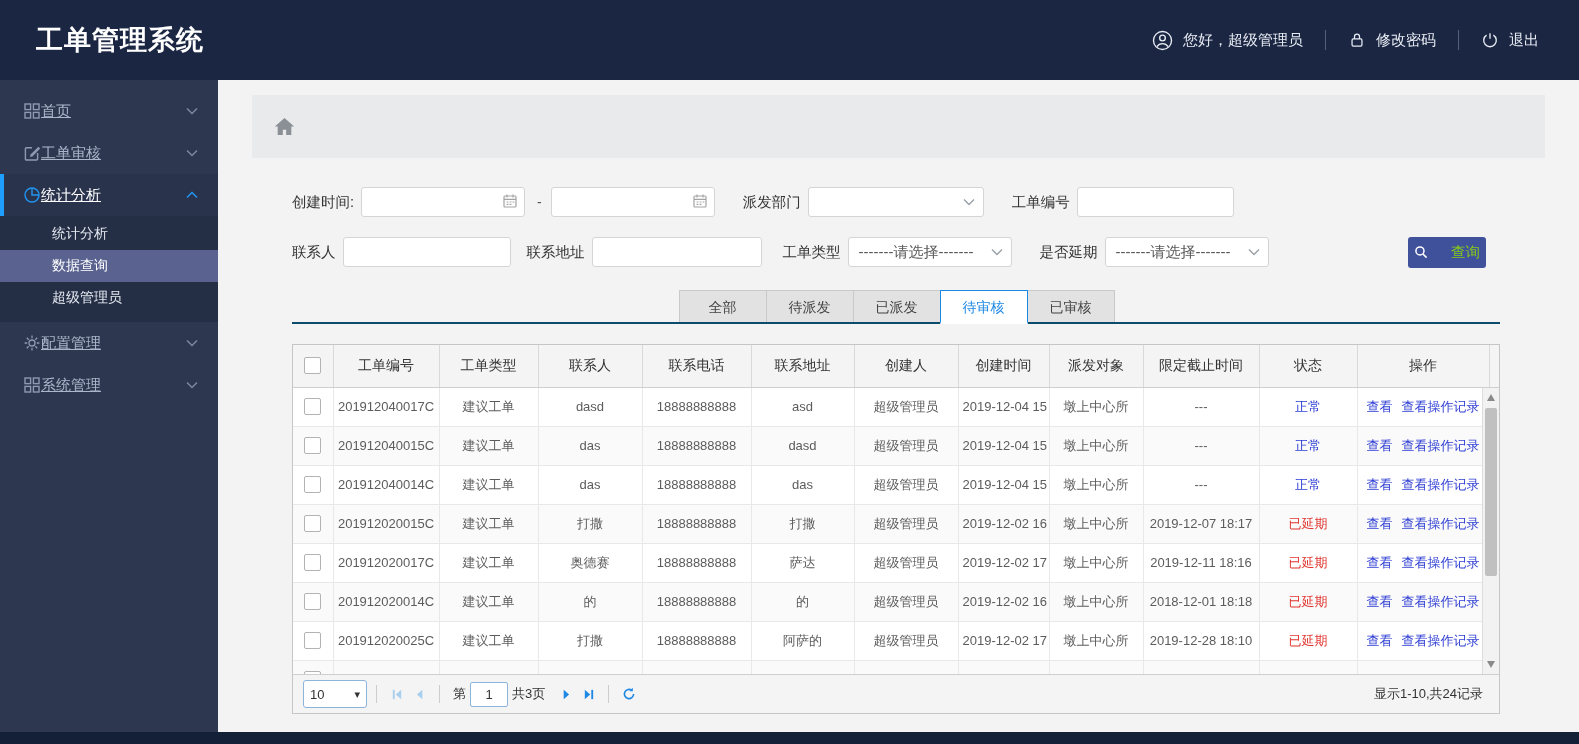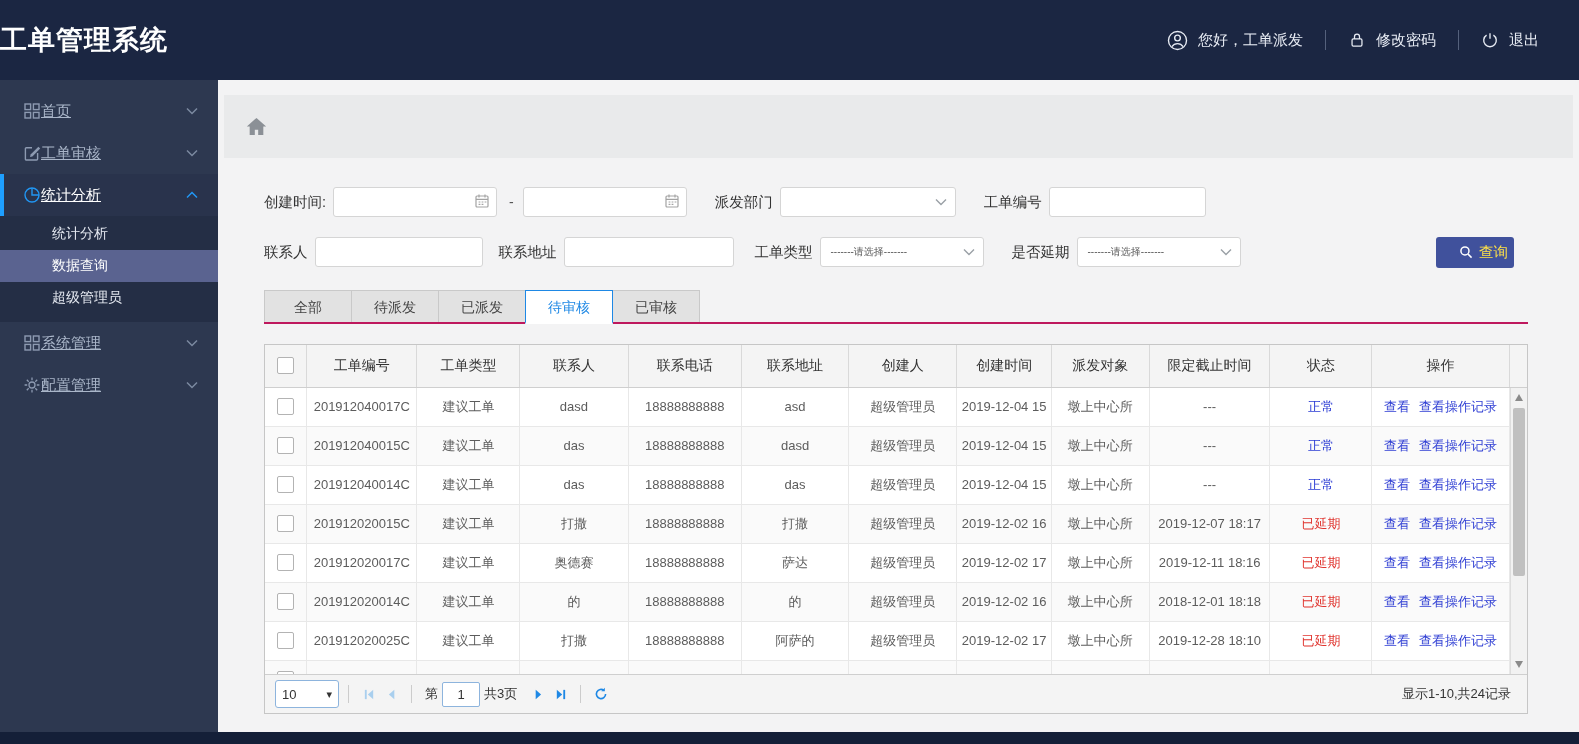--- a/index.html
+++ b/index.html
@@ -9,21 +9,21 @@
     background:#f3f3f4;-webkit-font-smoothing:antialiased;
   }
   .ico{display:inline-flex;align-items:center;justify-content:center;flex:0 0 auto;}
   .ico svg{display:block;}
 
   
   .app-header{
     position:absolute;top:0;left:0;right:0;height:80px;background:#1b2642;
     display:flex;align-items:center;justify-content:space-between;z-index:30;
   }
-  .app-title{color:#fff;font-size:27px;font-weight:bold;letter-spacing:1px;}
+  .app-title{color:#fff;font-size:27px;font-weight:bold;letter-spacing:1px;padding-left:36px;}
   .header-right{display:flex;align-items:center;color:#e8ecf4;font-size:15px;padding-right:40px;}
   .hr-item{display:flex;align-items:center;gap:10px;cursor:pointer;white-space:nowrap;}
   .hr-sep{width:1px;height:20px;background:#55617c;margin:0 22px;}
 
   
   .sidebar{position:absolute;top:80px;left:0;width:218px;bottom:12px;background:#2d3850;z-index:20;}
   .nav-title{height:64px;background:#1e2942;display:flex;align-items:center;color:#fff;}
   .nav-title-text{font-size:18px;font-weight:bold;flex:1;text-align:center;padding-left:36px;}
   .collapse-btn{padding-right:22px;cursor:pointer;display:flex;}
   .menu{padding-top:10px;}
@@ -43,21 +43,21 @@
   .submenu-item{
     height:32px;display:flex;align-items:center;padding-left:52px;
     color:#e6eaf2;font-size:14px;cursor:pointer;
   }
   .submenu-item.active{background:#5a6390;color:#fff;}
 
   
   .footer-strip{position:absolute;left:0;right:0;bottom:0;height:12px;background:#141f38;z-index:40;}
 
   
-  .main{position:absolute;left:218px;top:80px;right:0;bottom:12px;background:#f3f3f4;padding:15px 6px 0;box-sizing:border-box;}
+  .main{position:absolute;left:218px;top:80px;right:0;bottom:12px;background:#f3f3f4;padding:15px 34px 0;box-sizing:border-box;}
   .breadcrumb{height:63px;background:#e9eaeb;display:flex;align-items:center;padding-left:22px;color:#8b9096;}
   .panel{padding:0 45px 0 40px;}
 
   
   .frow{display:flex;align-items:center;height:32px;margin-top:0;}
   .frow.r1{margin-top:28px;}
   .frow.r2{margin-top:18px;}
   .flabel{font-size:14.5px;color:#333;white-space:nowrap;}
   .ml16{margin-left:16px;}
   .ml20{margin-left:21px;}
@@ -69,31 +69,31 @@
     font-family:inherit;
   }
   .input-wrap.date input{width:164px;padding-right:30px;}
   .cal-ico{position:absolute;right:7px;top:6px;color:#a3a3a3;cursor:pointer;}
   .dash{margin:0 9px 0 12px;color:#555;font-size:14px;}
   .select-box{
     position:relative;display:inline-flex;align-items:center;margin-left:7px;
     height:30px;border:1px solid #d5d5d5;border-radius:3px;background:#fff;
     box-sizing:border-box;cursor:pointer;padding:0 26px 0 10px;
   }
-  .sel-text{font-size:10px;color:#5a5a5a;white-space:nowrap;}
+  .sel-text{font-size:15px;color:#5a5a5a;white-space:nowrap;}
   .sel-chev{position:absolute;right:8px;color:#9aa0a6;}
   .w176{width:176px;} .w164{width:164px;} .w157 input{width:157px;} .w168 input{width:168px;} .w170 input{width:170px;}
   .query-btn{
     margin-left:auto;margin-right:14px;height:31px;width:78px;border:none;border-radius:3px;
-    background:#40519c;color:#fde047;font-size:14.5px;display:inline-flex;align-items:center;
-    justify-content:flex-end;gap:6px;cursor:pointer;font-family:inherit;
-  }
-
-  
-  .tabs{display:flex;margin-top:22px;border-bottom:2px solid #be185d;}
+    background:#40519c;color:#84cc16;font-size:14.5px;display:inline-flex;align-items:center;
+    justify-content:space-between;gap:6px;cursor:pointer;font-family:inherit;
+  }
+
+  
+  .tabs{display:flex;margin-top:22px;border-bottom:2px solid #0c4a6e;justify-content:center;}
   .tab{
     width:88px;height:32px;line-height:32px;text-align:center;font-size:14px;color:#444;
     background:#e2e2e2;border:1px solid #c9c9c9;border-bottom:none;cursor:pointer;
     box-sizing:border-box;margin-right:-1px;
   }
   .tab.active{
     background:#fff;color:#1e88e5;border:1px solid #1e88e5;border-bottom:2px solid #fff;
     margin-bottom:-2px;position:relative;z-index:2;height:34px;
   }
 
@@ -161,21 +161,21 @@
   <div class="app-title">工单管理系统</div>
   <div class="header-right">
     <span class="hr-item">
       <span class="ico">
         <svg width="21" height="21" viewBox="0 0 20 20" fill="none" stroke="#e8ecf4" stroke-width="1.3">
             <circle cx="10" cy="10" r="8.6"></circle>
             <circle cx="10" cy="7.6" r="2.7"></circle>
             <path d="M4.7 15.9a6.2 6.2 0 0 1 10.6 0"></path>
           </svg>
       </span>
-      <span>您好，工单派发</span>
+      <span>您好，超级管理员</span>
     </span>
     <span class="hr-sep"></span>
     <span class="hr-item">
       <span class="ico">
         <svg width="18" height="18" viewBox="0 0 20 20" fill="none" stroke="#e8ecf4" stroke-width="1.4">
             <rect x="4.5" y="8.8" width="11" height="8" rx="1.4"></rect>
             <path d="M7.2 8.8V6.4a2.8 2.8 0 0 1 5.6 0v2.4"></path>
           </svg>
       </span>
       <span>修改密码</span>
@@ -245,42 +245,42 @@
         </div>
         <div class="submenu-item active">
           <span>数据查询</span>
         </div>
         <div class="submenu-item">
           <span>超级管理员</span>
         </div>
       </div>
       <div class="menu-item">
         <span class="ico mi-ico">
+          <svg width="18" height="18" viewBox="0 0 18 18" fill="none" stroke="currentColor" stroke-width="1.3">
+            <circle cx="9" cy="9" r="3"></circle>
+            <path d="M9 1.6v2.6M9 13.8v2.6M1.6 9h2.6M13.8 9h2.6M3.8 3.8l1.9 1.9M12.3 12.3l1.9 1.9M14.2 3.8l-1.9 1.9M5.7 12.3l-1.9 1.9"></path>
+          </svg>
+        </span>
+        <span class="mi-label">配置管理</span>
+        <span class="ico mi-chev">
+          <svg width="12" height="8" viewBox="0 0 12 7" fill="none" stroke="currentColor" stroke-width="1.5">
+            <path d="M1 1l5 5 5-5"></path>
+          </svg>
+        </span>
+      </div>
+      <div class="menu-item">
+        <span class="ico mi-ico">
           <svg width="18" height="18" viewBox="0 0 18 18" fill="none" stroke="currentColor" stroke-width="1.4">
             <rect x="2" y="2" width="5.6" height="5.6"></rect>
             <rect x="10.4" y="2" width="5.6" height="5.6"></rect>
             <rect x="2" y="10.4" width="5.6" height="5.6"></rect>
             <rect x="10.4" y="10.4" width="5.6" height="5.6"></rect>
           </svg>
         </span>
         <span class="mi-label">系统管理</span>
-        <span class="ico mi-chev">
-          <svg width="12" height="8" viewBox="0 0 12 7" fill="none" stroke="currentColor" stroke-width="1.5">
-            <path d="M1 1l5 5 5-5"></path>
-          </svg>
-        </span>
-      </div>
-      <div class="menu-item">
-        <span class="ico mi-ico">
-          <svg width="18" height="18" viewBox="0 0 18 18" fill="none" stroke="currentColor" stroke-width="1.3">
-            <circle cx="9" cy="9" r="3"></circle>
-            <path d="M9 1.6v2.6M9 13.8v2.6M1.6 9h2.6M13.8 9h2.6M3.8 3.8l1.9 1.9M12.3 12.3l1.9 1.9M14.2 3.8l-1.9 1.9M5.7 12.3l-1.9 1.9"></path>
-          </svg>
-        </span>
-        <span class="mi-label">配置管理</span>
         <span class="ico mi-chev">
           <svg width="12" height="8" viewBox="0 0 12 7" fill="none" stroke="currentColor" stroke-width="1.5">
             <path d="M1 1l5 5 5-5"></path>
           </svg>
         </span>
       </div>
     </nav>
 </aside>
 
 <div class="footer-strip"></div>

